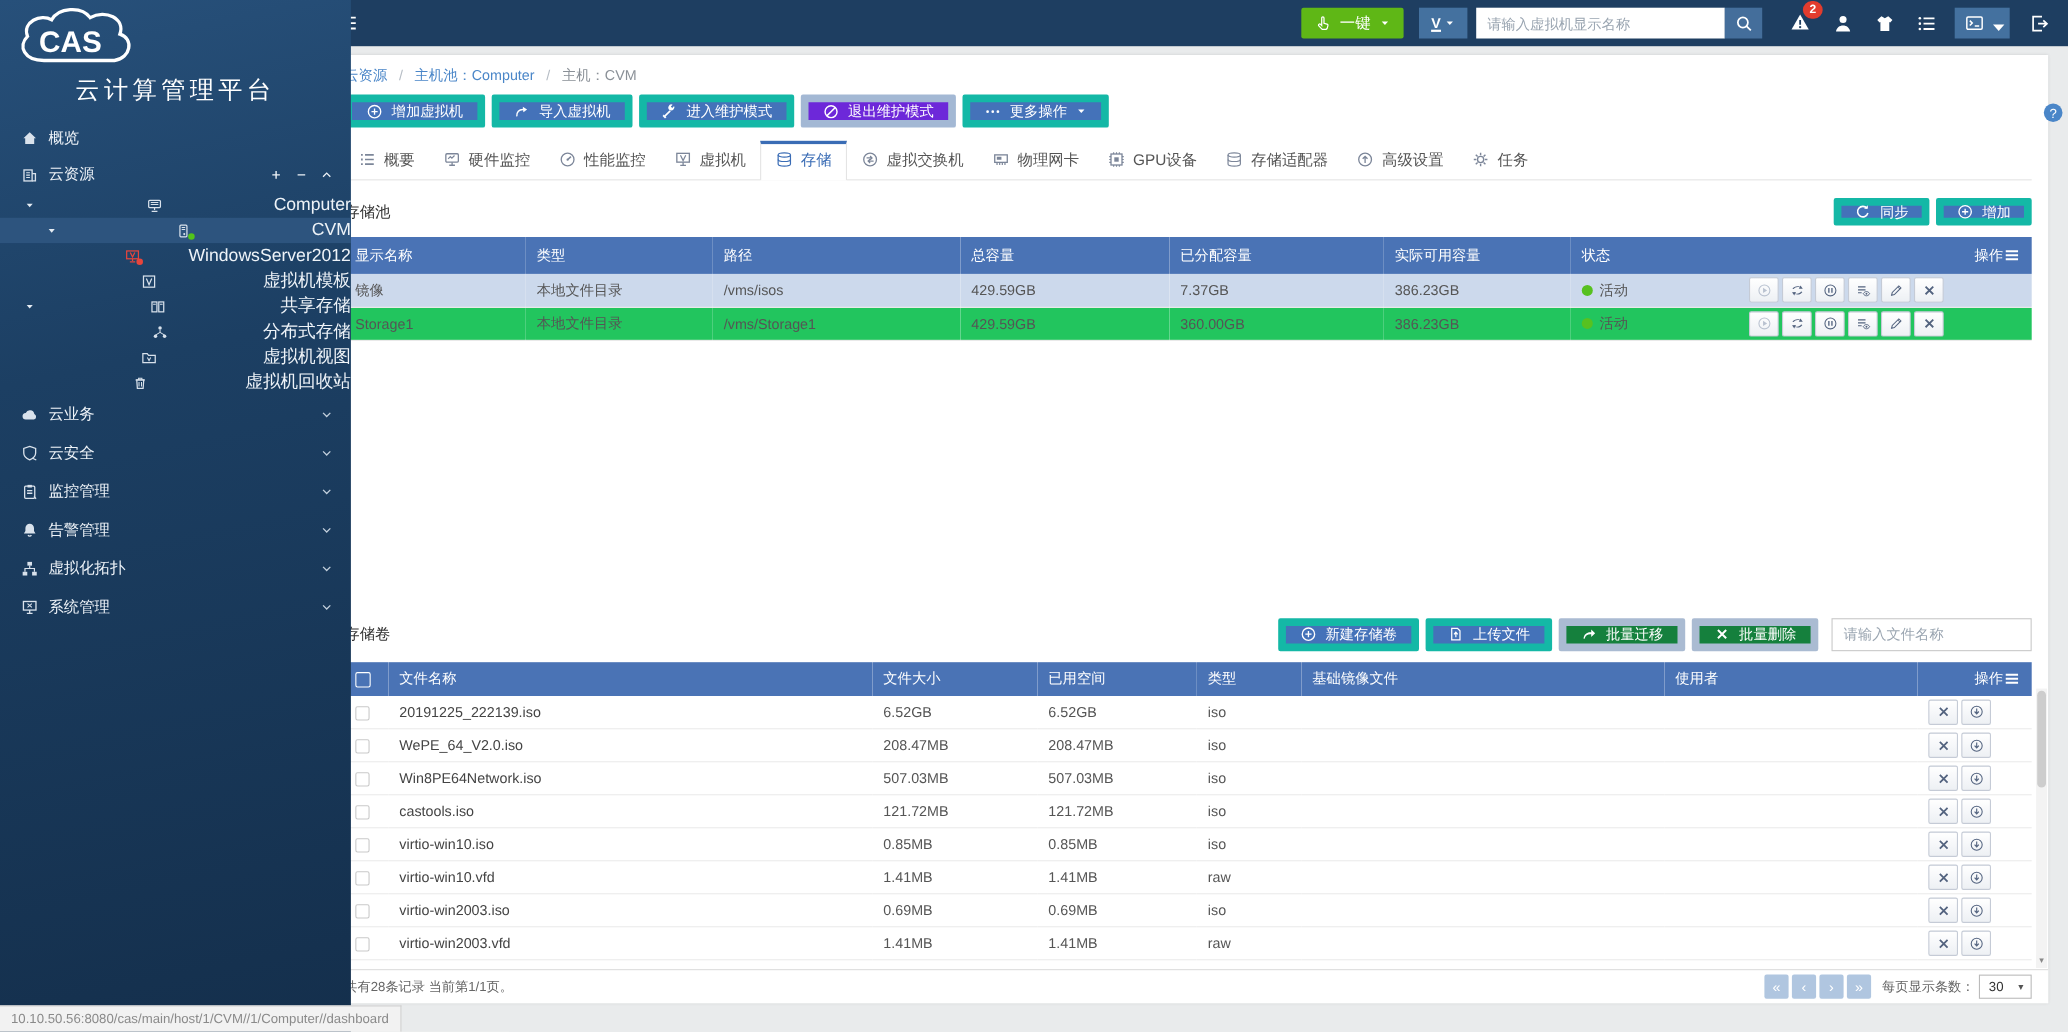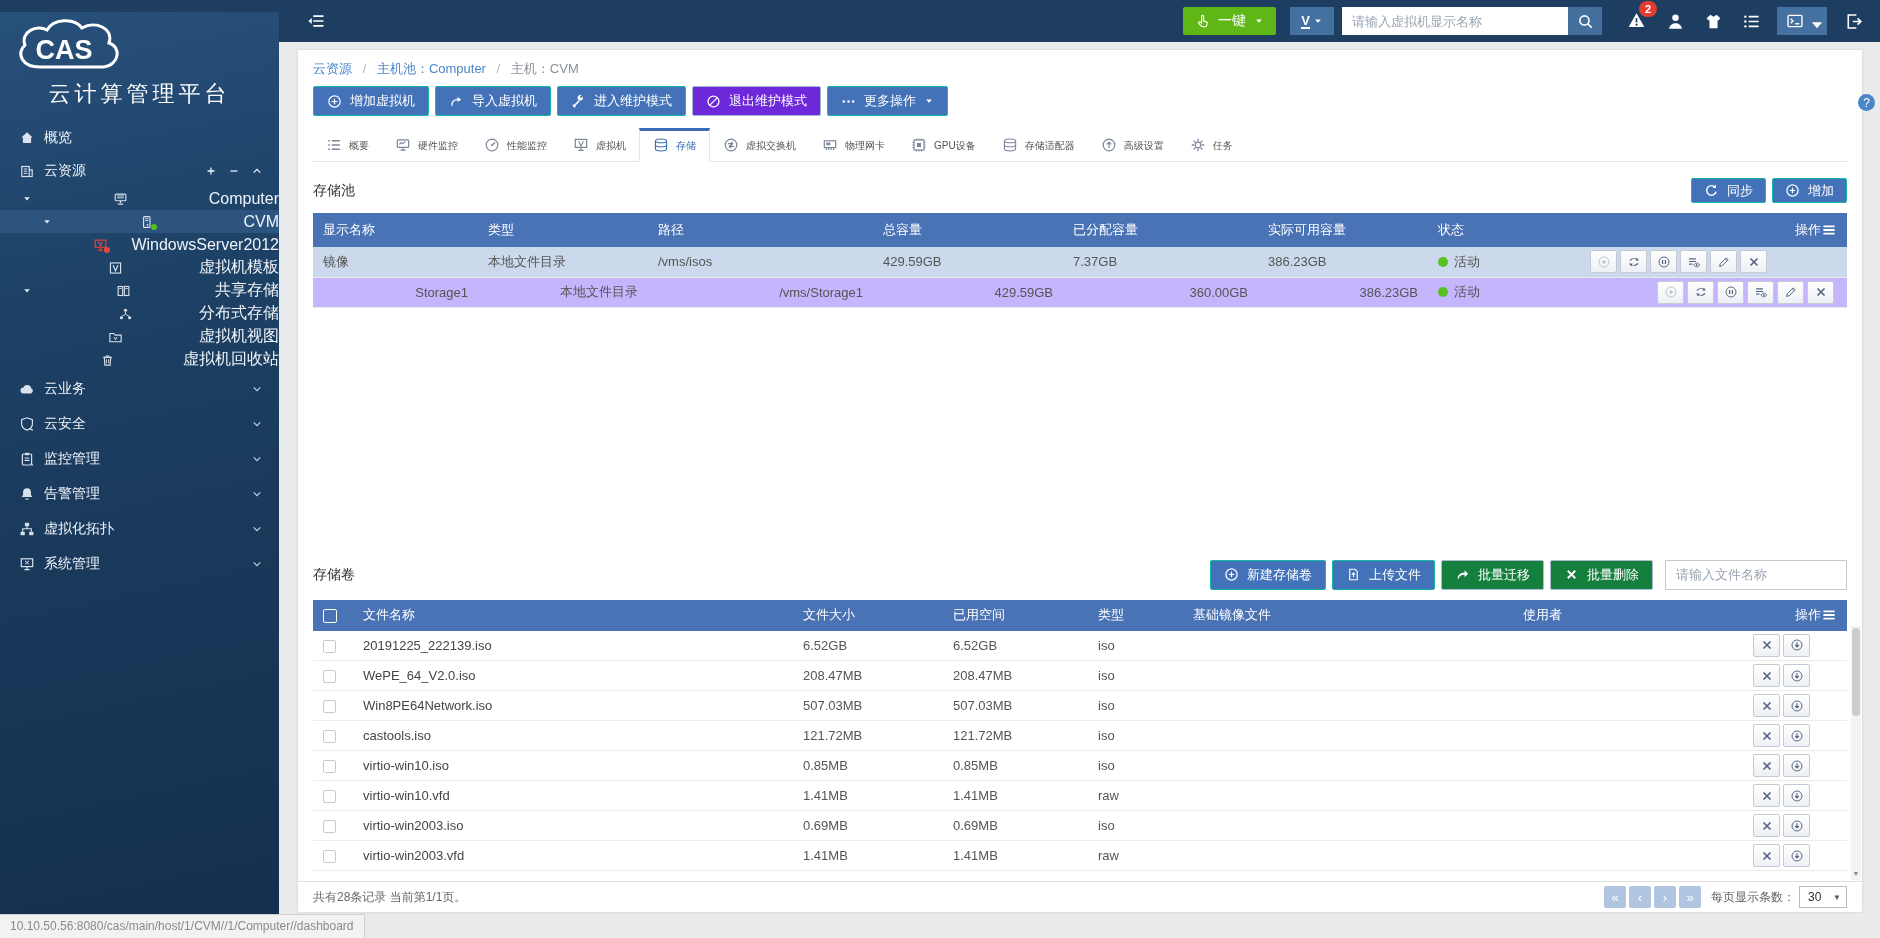--- a/index.html
+++ b/index.html
@@ -21,21 +21,21 @@
   .search-input::placeholder { color:#9aa5b1; }
   .search-btn { width:34px; height:28px; background:#446e9b; color:#fff; display:flex; align-items:center; justify-content:center; cursor:pointer; }
   .tb-ic { color:#fff; width:24px; height:24px; display:flex; align-items:center; justify-content:center; margin:0 7px; position:relative; cursor:pointer; }
   .tb-ic svg { width:19px; height:19px; }
   .badge { position:absolute; top:-8px; right:-8px; background:#e23c2e; color:#fff; border-radius:9px; min-width:18px; height:16px; font-size:11px; line-height:16px; text-align:center; padding:0 4px; font-weight:bold; }
   .tb-console { background:#44719f; width:50px; height:28px; display:flex; align-items:center; justify-content:center; gap:4px; color:#fff; margin:0 7px; cursor:pointer; }
   .tb-console svg { width:18px; height:18px; }
   .car-sm { width:10px; height:10px; color:#fff; }
 
   
-  .sidebar { position:absolute; left:0; top:12px; bottom:0; width:279px; z-index:5;
+  .sidebar { position:absolute; left:0; top:0; bottom:0; width:319px; z-index:5;
     background:linear-gradient(168deg,#27507a 0%, #1c3f63 35%, #142f4c 100%); color:#fff; }
   .logo { padding-top:5px; text-align:center; }
   .logo-title { font-size:22px; letter-spacing:4px; color:#fff; margin-top:0; }
   .nav { margin-top:12px; }
   .nav-item { display:flex; align-items:center; color:#eef3f8; cursor:pointer; }
   .nav-item.lvl0 { height:33px; font-size:14px; padding:0 16px 0 18px; }
   .nav-item.grp { height:35px; }
   .nav-item.tree { height:23px; font-size:16px;justify-content:space-between; }
   .nav-item.lv1 { padding-left:22px; }
   .nav-item.lv2 { padding-left:42px; }
@@ -57,47 +57,47 @@
 
   
   .main { position:absolute; left:283px; top:42px; right:0; bottom:0; background:#e9ebec; }
   .panel { position:absolute; left:15px; right:18px; top:8px; height:862px; background:#fff; box-shadow:0 0 3px rgba(0,0,0,.12); }
   .breadcrumb { padding:10px 15px 2px; font-size:13px; color:#888; }
   .bc-link { color:#4a86c8; cursor:pointer; }
   .bc-sep { margin:0 7px; color:#b5bcc4; }
   .bc-cur { color:#8a9097; }
 
   .toolbar { padding:6px 15px 0; display:flex; gap:6px; }
-  .btn { height:30px; background:#4472b9; color:#fff; border:1px solid #14b8a6; border-radius:2px; padding:0 13px; font-size:13px; display:inline-flex; align-items:center; gap:8px; cursor:pointer; font-family:inherit; }
+  .btn { height:30px; background:#4472b9; color:#fff; border:7px solid #14b8a6; border-radius:2px; padding:0 13px; font-size:13px; display:inline-flex; align-items:center; gap:8px; cursor:pointer; font-family:inherit; }
   .btn .b-ic { width:15px; height:15px; color:#fff; }
   .btn.disabled { background:#6d28d9; border-color:#a3b8d4; cursor:default; }
   .btn .car { width:10px; height:10px; }
 
   .tabs { display:flex; margin:12px 15px 0; border-bottom:1px solid #e4e4e4; }
-  .tab { display:flex; align-items:flex-end; gap:7px; padding:9px 13px 8px; font-size:10px; color:#555; cursor:pointer; }
+  .tab { display:flex; align-items:flex-start; gap:7px; padding:9px 13px 8px; font-size:14px; color:#555; cursor:pointer; }
   .tab-ic { width:16px; height:16px; color:#7c8699; }
   .tab.active { color:#3a6cb5; background:#fff; border:1px solid #e4e4e4; border-bottom:1px solid #fff; border-top:3px solid #3a6cb5; margin-bottom:-1px; padding-top:6px; }
   .tab.active .tab-ic { color:#3a6cb5; }
 
   .section-head { display:flex; align-items:center; margin:16px 15px 0; }
   .sec-title { font-size:14px; color:#333; }
   .sec-actions { margin-left:auto; display:flex; gap:6px; align-items:center; }
   .btn.sm { height:25px; padding:0 12px; }
   .btn.dis2 { background:#15803d; border-color:#aabbd2; cursor:default; }
   .file-input { width:182px; height:30px; border:1px solid #c9c9c9; padding:0 10px; font-size:13px; color:#333; outline:none; margin-left:6px; font-family:inherit; }
   .file-input::placeholder { color:#9aa5b1; }
 
   .tbl-wrap { margin:10px 15px 0; }
   table { width:100%; border-collapse:collapse; table-layout:fixed; font-size:13px; }
   thead th { background:#4a73b5; color:#fff; font-weight:normal; text-align:left; padding:0 10px; height:34px; overflow:hidden; white-space:nowrap; }
   #volume-table thead th { height:31px; }
   tbody td { padding:0 10px; color:#555; overflow:hidden; white-space:nowrap; }
   #pool-table tbody tr { height:30px; }
   #pool-table tbody tr.sel { background:#ccd9ec; }
-  #pool-table tbody tr:not(.sel) { background:#c4b5fd;text-align:right; }
+  #pool-table tbody tr:not(.sel) { background:#22c55e; }
   #pool-table tbody tr { border-bottom:1px solid #e9e9e9; }
   #volume-table tbody tr { height:30px; border-bottom:1px solid #ececec; background:#fff; }
   #volume-table tbody td.fname { color:#444; }
   .th-flex { display:flex; align-items:center; justify-content:flex-end; }
   .th-menu { width:16px; height:16px; color:#fff; cursor:pointer; }
   .status { display:flex; align-items:center; gap:6px; }
   .dot { width:10px; height:10px; border-radius:50%; background:#57c120; flex:none; }
   .act-btn { width:27px; height:23px; border:1px solid #c5cbd6; border-radius:2px; background:linear-gradient(#ffffff,#edf0f4); display:inline-flex; align-items:center; justify-content:center; color:#53637f; margin-right:3px; vertical-align:middle; cursor:pointer; }
   .act-btn svg { width:14px; height:14px; }
   .act-btn.dim { color:#b9c2d0; }

